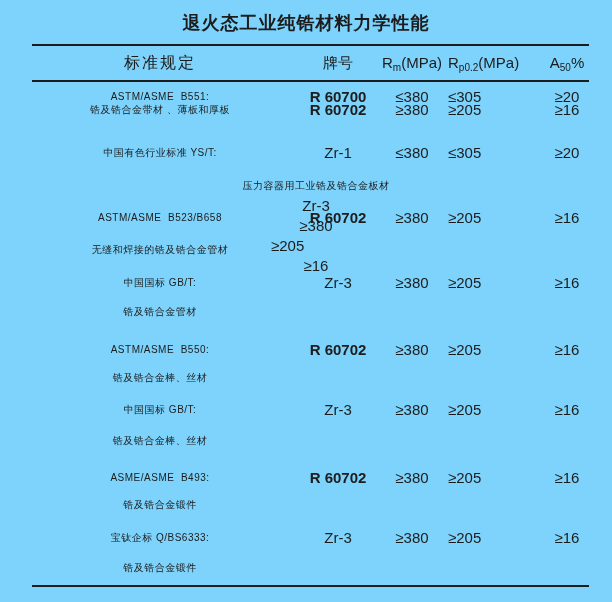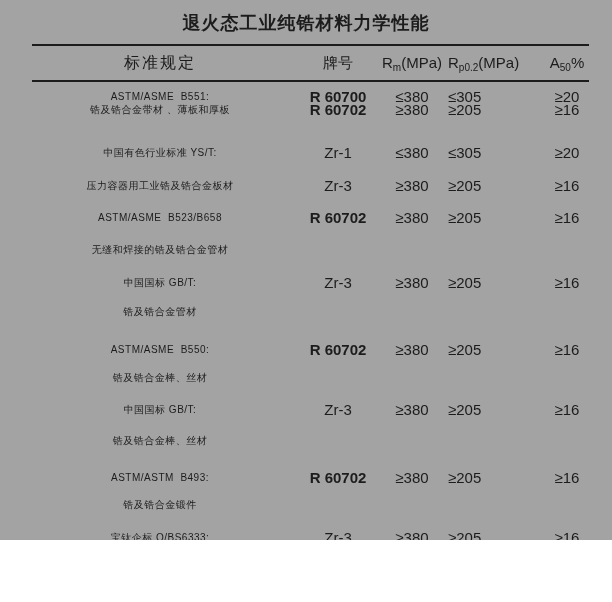--- a/index.html
+++ b/index.html
@@ -1,19 +1,19 @@
 <!DOCTYPE html>
 <html><head>
 <meta charset="utf-8">
 <style>
   html,body{margin:0;padding:0;background:#ffffff;}
   .page{
     position:relative;
-    width:612px;height:540px;
-    background:#a3a3a3;
+    width:612px;height:602px;
+    background:#7dd3fc;
     font-family:"Liberation Sans","DejaVu Sans",sans-serif;
     color:#1c1c1c;
     overflow:hidden;
   }
   .title{
     position:absolute;
     top:11px;left:0;width:612px;
     text-align:center;
     font-size:18px;
     font-weight:600;
@@ -85,21 +85,21 @@
   </div>
 
   <div class="row" style="top:143px;">
     <div class="c1">中国有色行业标准 YS/T:</div>
     <div class="c2">Zr-1</div>
     <div class="c3">≤380</div>
     <div class="c4">≤305</div>
     <div class="c5">≥20</div>
   </div>
 
-  <div class="row" style="top:176px;">
+  <div class="row" style="top:176px;flex-direction:column;">
     <div class="c1">压力容器用工业锆及锆合金板材</div>
     <div class="c2">Zr-3</div>
     <div class="c3">≥380</div>
     <div class="c4">≥205</div>
     <div class="c5">≥16</div>
   </div>
 
   <div class="row" style="top:208px;">
     <div class="c1">ASTM/ASME  B523/B658</div>
     <div class="c2 bold-grade">R 60702</div>
@@ -158,21 +158,21 @@
 
   <div class="row" style="top:431px;">
     <div class="c1">锆及锆合金棒、丝材</div>
     <div class="c2"></div>
     <div class="c3"></div>
     <div class="c4"></div>
     <div class="c5"></div>
   </div>
 
   <div class="row" style="top:468px;">
-    <div class="c1">ASTM/ASTM  B493:</div>
+    <div class="c1">ASME/ASME  B493:</div>
     <div class="c2 bold-grade">R 60702</div>
     <div class="c3">≥380</div>
     <div class="c4">≥205</div>
     <div class="c5">≥16</div>
   </div>
 
   <div class="row" style="top:495px;">
     <div class="c1">锆及锆合金锻件</div>
     <div class="c2"></div>
     <div class="c3"></div>

